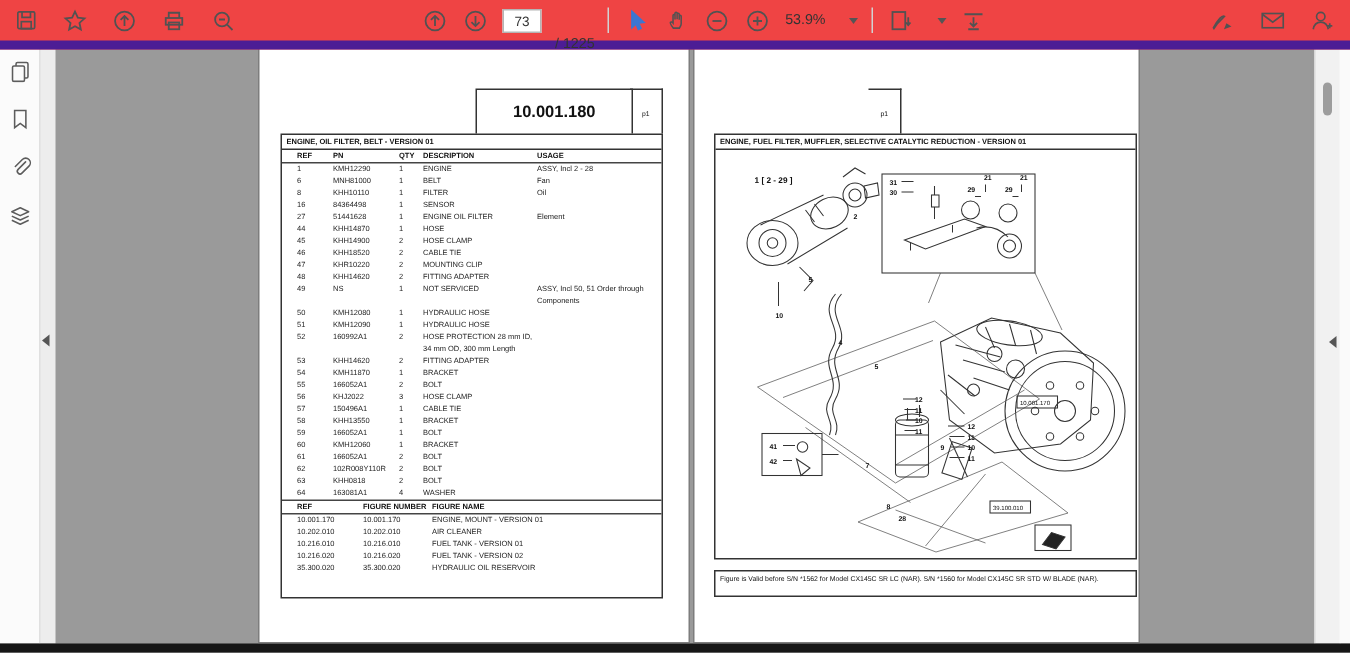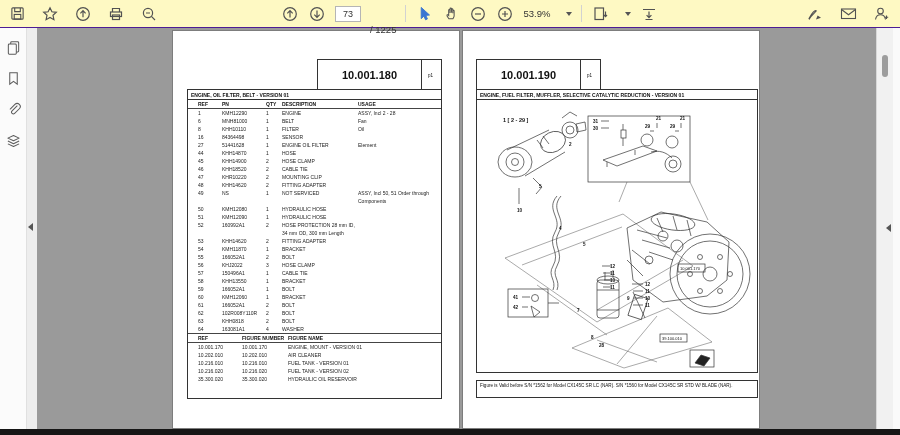--- a/index.html
+++ b/index.html
@@ -1,20 +1,20 @@
 <!DOCTYPE html>
 <html><head>
 <meta charset="utf-8">
 <style>
   html,body{margin:0;padding:0;background:#444;}
   .app{position:relative;width:900px;height:435px;background:#9a9a9a;overflow:hidden;
        font-family:"Liberation Sans",sans-serif;color:#222;}
   
-  .toolbar{position:absolute;left:0;top:0;width:900px;height:27px;background:#fef9c3;
-           border-bottom:1px solid #4c1d95;z-index:30;}
+  .toolbar{position:absolute;left:0;top:0;width:900px;height:27px;background:#ef4444;
+           border-bottom:6px solid #4c1d95;z-index:30;}
   .tb-group{position:absolute;top:0;height:27px;display:flex;align-items:center;}
   .tb-left{left:8px;gap:15px;}
   .tb-center{left:281px;gap:9px;}
   .tb-right{right:10px;gap:15px;}
   .tb-btn{display:flex;align-items:center;justify-content:center;width:18px;height:20px;color:#525252;cursor:pointer;}
   .tb-btn svg{display:block;}
   .tb-divider{width:1px;height:17px;background:#d2d2d2;}
   .page-input{width:24px;height:14px;border:1px solid #b5b5b5;background:#fff;font-size:9px;
               text-align:center;color:#333;padding:0;font-family:"Liberation Sans",sans-serif;}
   .page-total{font-size:9.5px;color:#333;white-space:nowrap;margin-top:32px;}
@@ -485,21 +485,20 @@
                 <div>35.300.020</div>
                 <div>35.300.020</div>
                 <div>HYDRAULIC OIL RESERVOIR</div>
               </div>
             </div>
         </div>
       </div>
     </div>
 
     <div class="page page-right">
-      <div class="hdr-box" style="left:13px;top:28px;width:103px;">10.001.190</div>
       <div class="hdr-badge" style="left:116px;top:28px;">p1</div>
 
       <div class="content-box" style="left:13px;top:58px;width:282px;height:284px;">
         <div class="title-bar">ENGINE, FUEL FILTER, MUFFLER, SELECTIVE CATALYTIC REDUCTION - VERSION 01</div>
         <svg class="diagram-svg" width="280" height="273" viewBox="0 0 280 273">
 
           <text class="flabel" x="26" y="22">1 [ 2 - 29 ]</text>
 
           <g class="sk">
             <ellipse cx="38" cy="62" rx="17" ry="15"></ellipse>

